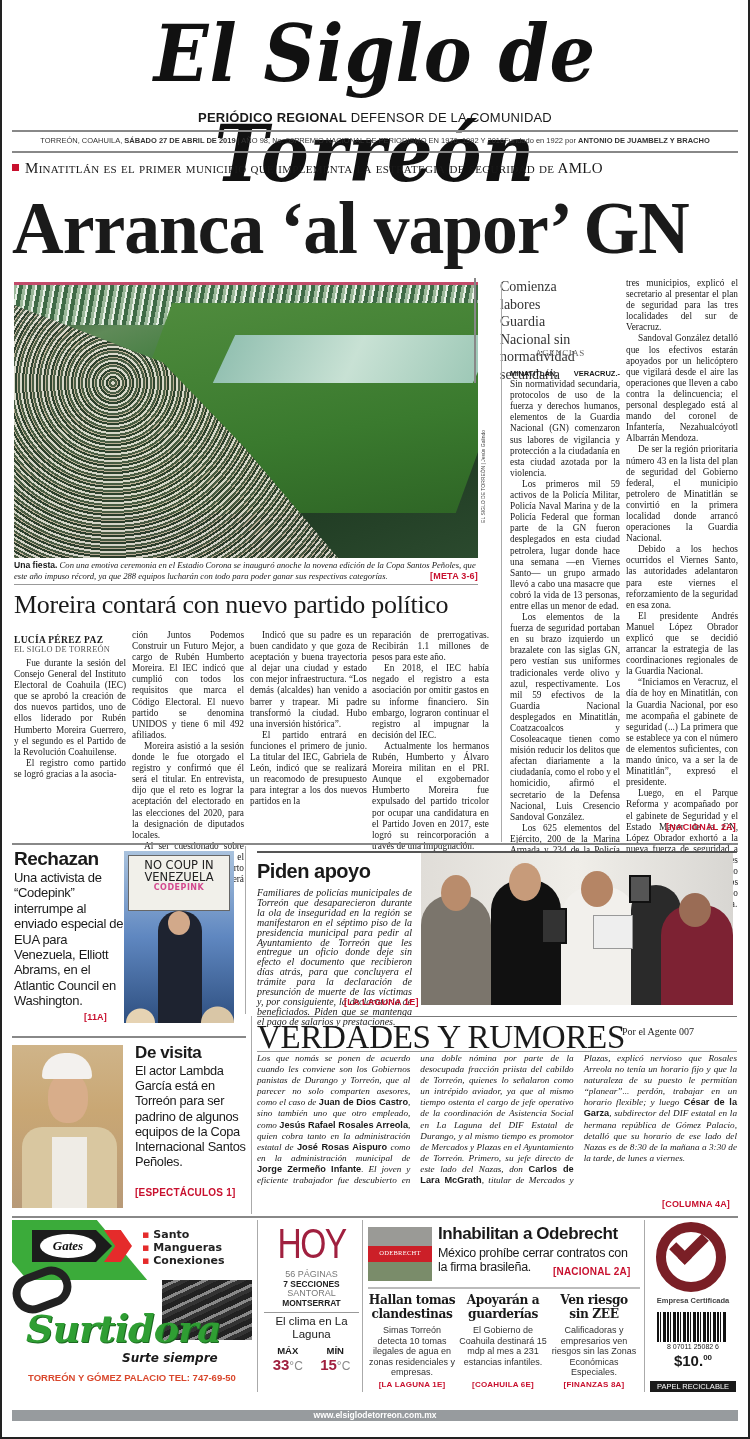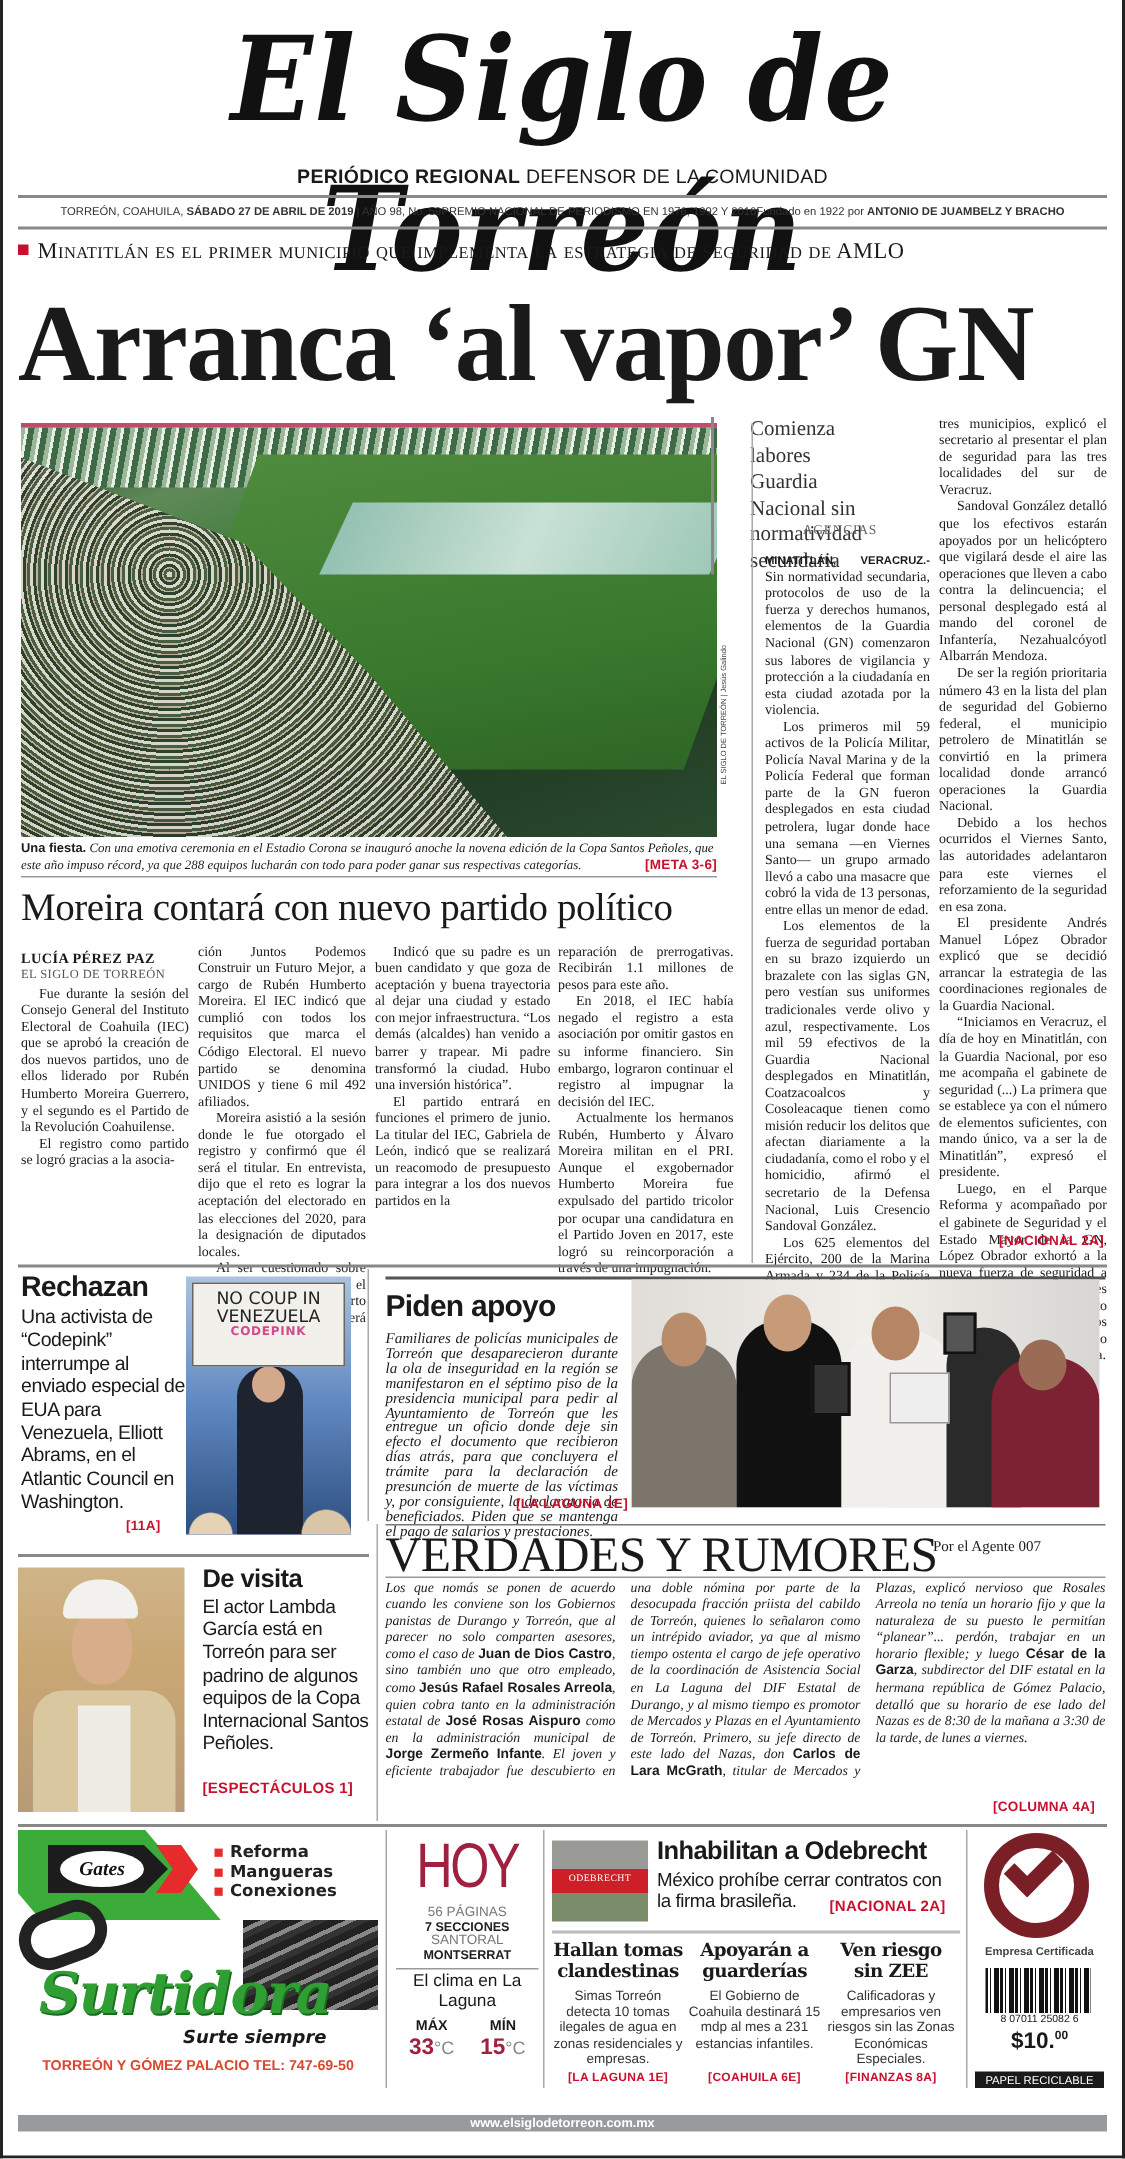--- a/index.html
+++ b/index.html
@@ -279,21 +279,21 @@
 <div class="rule2" style="left:10px;top:1216px;width:726px"></div>
 
 <div id="ad" class="abs">
   <div class="green"></div>
   <div class="belt"></div>
   <div class="hoses"></div>
   <div class="chev"></div>
   <div class="chevr"></div>
   <div class="gates serif">Gates</div>
   <div class="bullets">
-    <div><span class="b">▪ </span><span>Reforma</span></div>
+    <div><span class="b">▪ </span><span>Santo</span></div>
     <div><span class="b">▪ </span><span>Mangueras</span></div>
     <div><span class="b">▪ </span><span>Conexiones</span></div>
   </div>
   <div class="brand">Surtidora</div>
   <div class="slogan">Surte siempre</div>
   <div class="phone">TORREÓN Y GÓMEZ PALACIO TEL: 747-69-50</div>
 </div>
 <div class="vsep" style="left:255px;top:1220px;height:172px"></div>
 
 <div id="hoy" class="abs">

